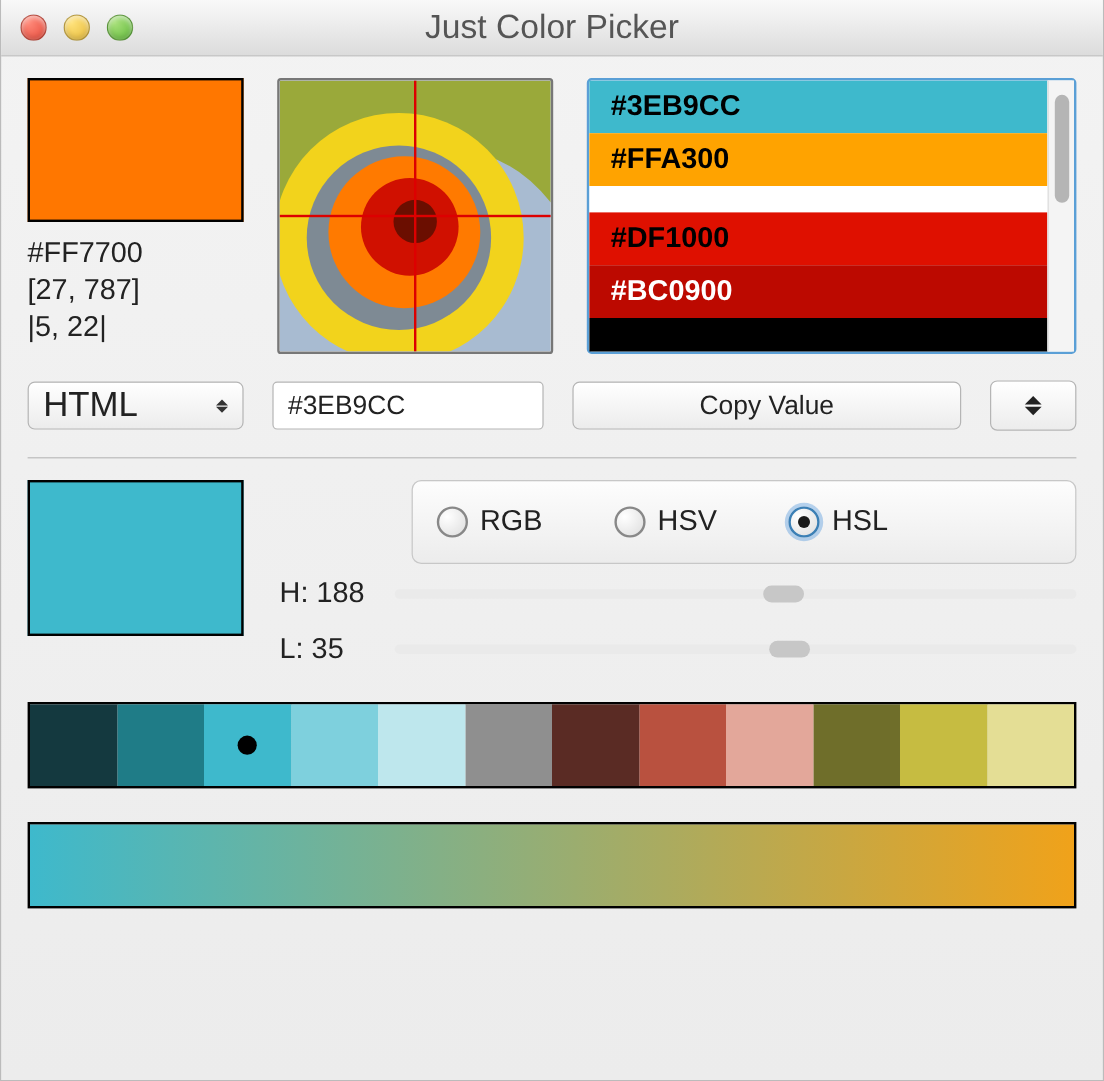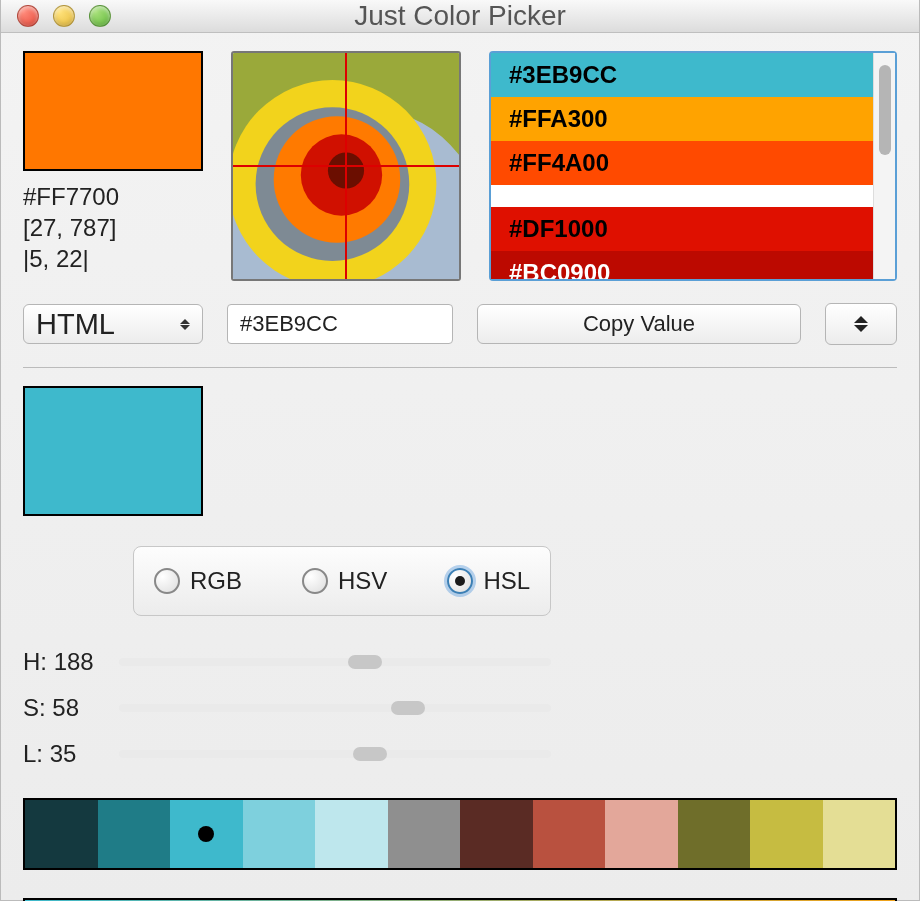--- a/index.html
+++ b/index.html
@@ -217,21 +217,20 @@
     border: none;
     border-top: 1px solid #bbb;
     margin: 22px 0 18px 0;
   }
 
   
   .hsl-row {
     display: flex;
     gap: 30px;
     align-items: flex-start;
-    flex-direction: column;
   }
   .hsl-swatch {
     width: 180px; height: 130px;
     border: 2px solid #000;
     box-sizing: border-box;
   }
   .hsl-right {
     flex: 1;
     display: flex;
     flex-direction: column;
@@ -261,21 +260,21 @@
   }
   .radio.selected {
     border-color: #3b7fb5;
     box-shadow: 0 0 0 3px rgba(80,150,220,.4);
   }
   .radio.selected .inner {
     width: 10px; height: 10px; border-radius: 50%; background: #1a1a1a;
   }
 
   .sliders {
-    margin-top: 32px;
+    margin-top: 11px;
     display: flex;
     flex-direction: column;
     gap: 18px;
   }
   .slider-row {
     display: flex;
     align-items: center;
     gap: 16px;
     font-size: 24px;
     color: #222;
@@ -364,21 +363,20 @@
           <circle cx="50" cy="52" r="8" fill="#6B0E00"></circle>
         </svg>
         <div class="crosshair-h"></div>
         <div class="crosshair-v"></div>
       </div>
 
       <div class="color-list-wrap">
         <div class="color-list" id="color-list">
             <div class="item" style="background: rgb(62, 185, 204); color: rgb(0, 0, 0);">#3EB9CC</div>
             <div class="item" style="background: rgb(255, 163, 0); color: rgb(0, 0, 0);">#FFA300</div>
-            <div class="item" style="background: rgb(255, 74, 0); color: rgb(0, 0, 0);">#FF4A00</div>
             <div class="item" style="background: rgb(223, 16, 0); color: rgb(0, 0, 0); margin-top: 22px;">#DF1000</div>
             <div class="item sel" style="background: rgb(188, 9, 0); color: rgb(255, 255, 255);">#BC0900</div>
             <div class="item" style="background: rgb(0, 0, 0); color: rgb(255, 255, 255);"></div>
           </div>
         <div class="scrollbar">
           <div class="scroll-thumb"></div>
         </div>
       </div>
     </div>
 
@@ -420,26 +418,20 @@
             </label>
           </div>
         <div class="sliders">
           <div class="slider-row">
             <span class="lbl">H: 188</span>
             <div class="slider-track">
               <div class="slider-thumb" id="thumb-h" style="left: 57%;"></div>
             </div>
           </div>
           <div class="slider-row">
-            <span class="lbl">S: 58</span>
-            <div class="slider-track">
-              <div class="slider-thumb" id="thumb-s" style="left: 67%;"></div>
-            </div>
-          </div>
-          <div class="slider-row">
             <span class="lbl">L: 35</span>
             <div class="slider-track">
               <div class="slider-thumb" id="thumb-l" style="left: 58%;"></div>
             </div>
           </div>
         </div>
       </div>
     </div>
 
     <div class="palette" id="palette-strip">

